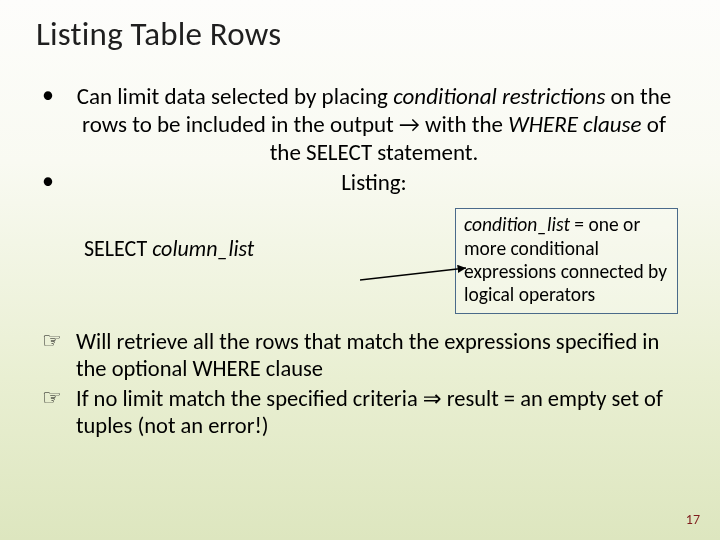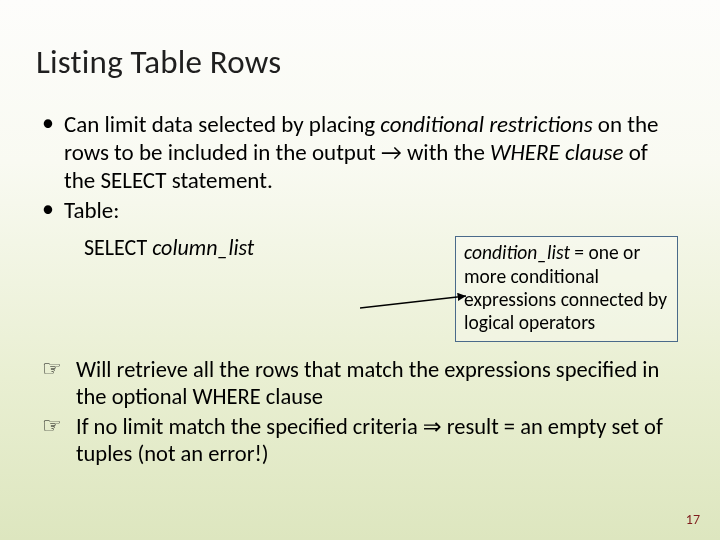--- a/index.html
+++ b/index.html
@@ -10,37 +10,38 @@
     overflow: hidden;
     font-family: Calibri, "Segoe UI", Arial, sans-serif;
     background: linear-gradient(to bottom, #fdfdfb 0%, #f9faf2 30%, #e9efd2 70%, #dde6bf 100%);
     color: #000;
   }
   .slide {
     position: relative;
     box-sizing: border-box;
     width: 720px;
     height: 540px;
-    padding: 42px 36px 0 36px;
+    padding: 14px 36px 0 36px;
   }
   .title {
     font-size: 33px;
     font-weight: 400;
     color: #1f1f1f;
     margin: 0 0 28px 0;
     letter-spacing: 0.2px;
   }
   .content {
     font-size: 23px;
     line-height: 1.22;
   }
   .top-ul {
     margin: 0 0 10px 0;
     padding-left: 0;
     list-style: none;
+    text-align: center;
   }
   .top-ul > li {
     position: relative;
     padding-left: 28px;
     margin-bottom: 2px;
   }
   .top-ul > li::before {
     content: "•";
     position: absolute;
     left: 6px;
@@ -53,20 +54,21 @@
     align-items: flex-start;
     margin-top: 8px;
     margin-bottom: 14px;
     position: relative;
   }
   .syntax-block {
     margin-left: 48px;
     font-size: 22px;
     line-height: 1.25;
     width: 320px;
+    margin-top: 29px;
   }
   .def-box {
     border: 1px solid #4a6a8a;
     background: rgba(255,255,255,0.25);
     font-size: 19.5px;
     line-height: 1.2;
     padding: 4px 8px 6px 8px;
     width: 205px;
     margin-left: auto;
     margin-right: 6px;
@@ -115,21 +117,21 @@
 
   <h1 class="title">Listing Table Rows</h1>
 
   <div class="content">
 
     <ul class="top-ul">
       <li>
         <span>Can limit data selected by placing </span><span class="italic">conditional restrictions</span><span> on the rows to be included in the output → with the </span><span class="italic">WHERE clause</span><span> of the SELECT statement.</span>
       </li>
       <li>
-        <span>Table:</span>
+        <span>Listing:</span>
       </li>
     </ul>
 
     <div class="row-syntax">
       <div class="syntax-block">
         <div>
           <span>SELECT </span><span class="italic">column_list</span>
         </div>
       </div>
 

